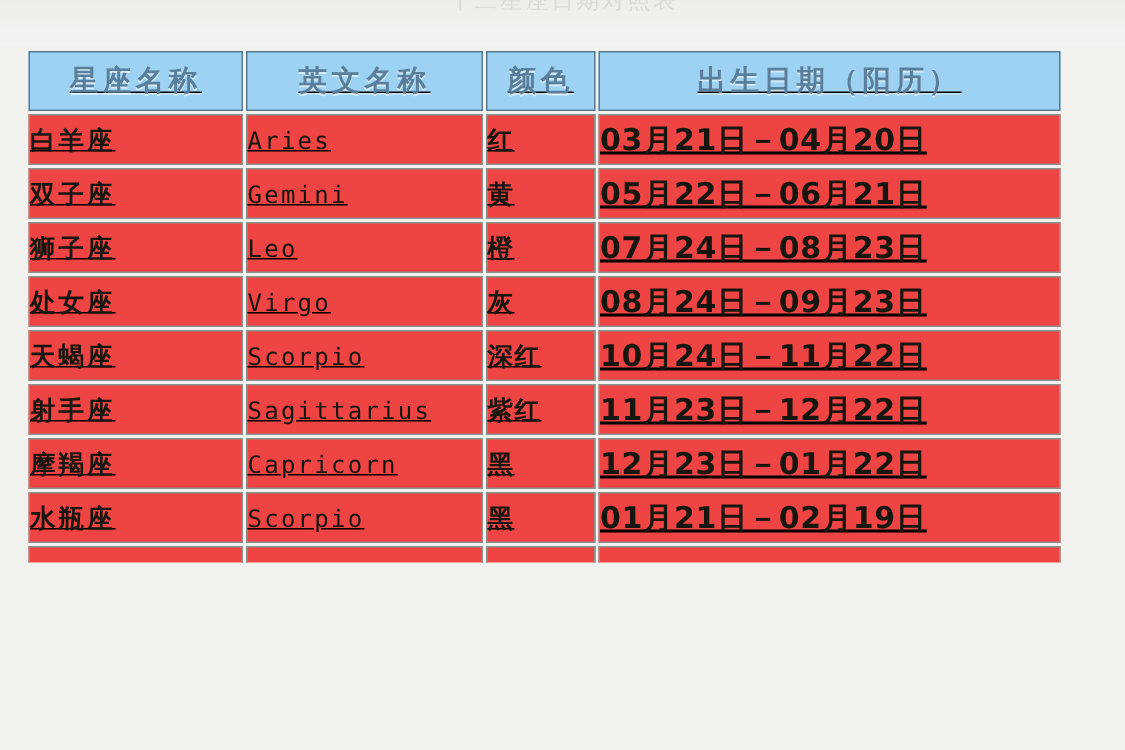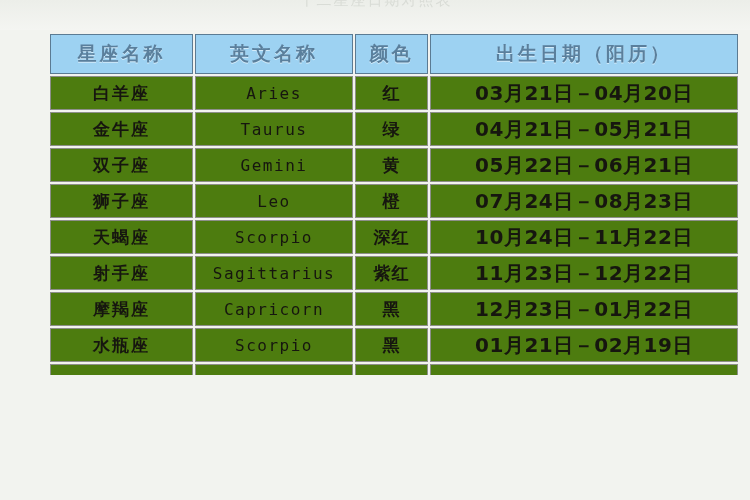--- a/index.html
+++ b/index.html
@@ -35,22 +35,23 @@
     font-size: 15px;
     letter-spacing: 2px;
     color: #d9dcd6;
     white-space: nowrap;
     font-family: "DejaVu Sans", "Liberation Sans", sans-serif;
   }
 
   .table-wrap {
     position: absolute;
     top: 32px;
-    left: 48px;
+    left: 17px;
     width: 688px;
+    text-decoration: underline;
   }
 
   table.zodiac {
     border-collapse: separate;
     border-spacing: 2px 2px;
     width: 688px;
     table-layout: fixed;
   }
 
   table.zodiac col.c-cn   { width: 143px; }
@@ -67,23 +68,23 @@
     font-weight: bold;
     letter-spacing: 3px;
     text-align: center;
     font-family: "DejaVu Sans", "Liberation Sans", sans-serif;
     text-shadow: 0 1px 0 rgba(255,255,255,0.55);
     padding: 0;
   }
 
   table.zodiac td {
     height: 32px;
-    background: #4d7c0f;
+    background: #ef4444;
     border: 1px solid #8d8f8a;
-    text-align: center;
+    text-align: left;
     padding: 0;
     color: #16160f;
   }
 
   td.cn-name {
     font-size: 17px;
     letter-spacing: 2px;
     font-family: "DejaVu Sans", "Liberation Sans", sans-serif;
     font-weight: 600;
   }
@@ -135,36 +136,36 @@
       </tr>
     </thead>
     <tbody>
       <tr>
         <td class="cn-name">白羊座</td>
         <td class="en-name">Aries</td>
         <td class="color-name">红</td>
         <td class="date-range">03月21日－04月20日</td>
       </tr>
       <tr>
-        <td class="cn-name">金牛座</td>
-        <td class="en-name">Taurus</td>
-        <td class="color-name">绿</td>
-        <td class="date-range">04月21日－05月21日</td>
-      </tr>
-      <tr>
         <td class="cn-name">双子座</td>
         <td class="en-name">Gemini</td>
         <td class="color-name">黄</td>
         <td class="date-range">05月22日－06月21日</td>
       </tr>
       <tr>
         <td class="cn-name">狮子座</td>
         <td class="en-name">Leo</td>
         <td class="color-name">橙</td>
         <td class="date-range">07月24日－08月23日</td>
+      </tr>
+      <tr>
+        <td class="cn-name">处女座</td>
+        <td class="en-name">Virgo</td>
+        <td class="color-name">灰</td>
+        <td class="date-range">08月24日－09月23日</td>
       </tr>
       <tr>
         <td class="cn-name">天蝎座</td>
         <td class="en-name">Scorpio</td>
         <td class="color-name">深红</td>
         <td class="date-range">10月24日－11月22日</td>
       </tr>
       <tr>
         <td class="cn-name">射手座</td>
         <td class="en-name">Sagittarius</td>

